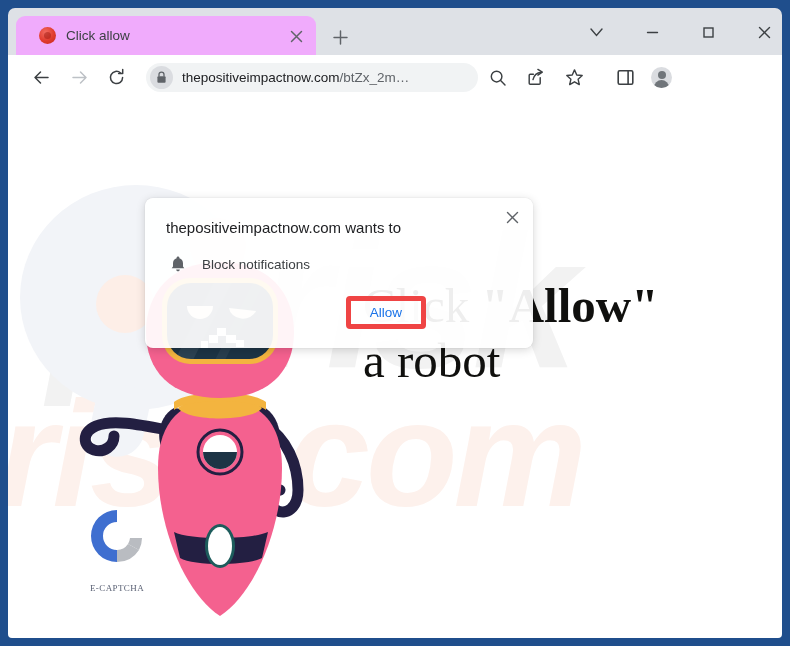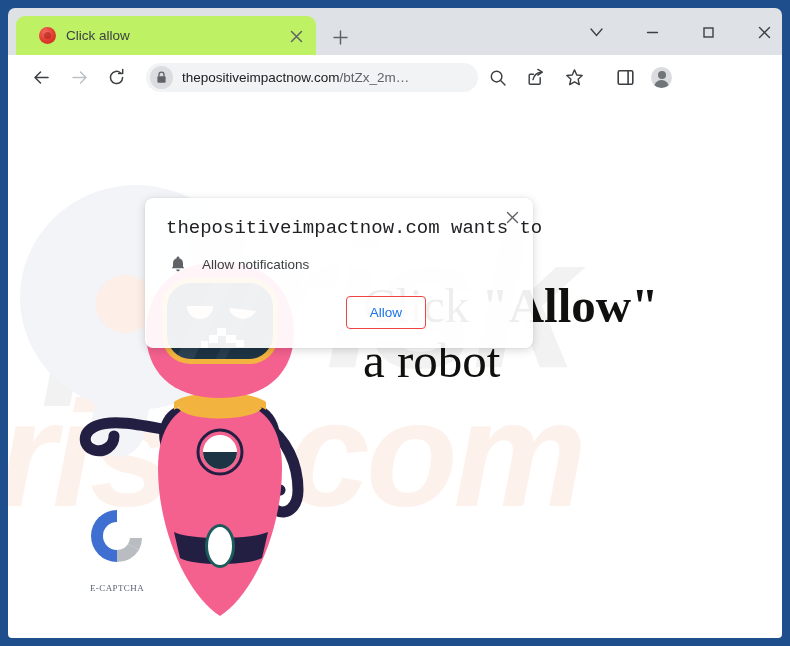--- a/index.html
+++ b/index.html
@@ -27,21 +27,21 @@
     width: 774px; height: 47px;
     background: #dee1e6;
     border-top-left-radius: 7px;
     border-top-right-radius: 7px;
   }
 
   #tab {
     position: absolute;
     left: 8px; top: 8px;
     width: 300px; height: 39px;
-    background: #bef264;
+    background: #f0abfc;
     border-top-left-radius: 9px;
     border-top-right-radius: 9px;
   }
   #tab-favicon {
     position: absolute;
     left: 23px; top: 11px;
     width: 17px; height: 17px;
     border-radius: 50%;
     background: radial-gradient(circle at 38% 32%, #f26a60 0%, #e03a2d 55%, #c32a1d 100%);
   }
@@ -302,43 +302,42 @@
   }
   #dialog-close {
     position: absolute;
     right: 10px; top: 8px;
     width: 22px; height: 22px;
     display: flex; align-items: center; justify-content: center;
   }
   #dialog-title {
     position: absolute;
     left: 21px; top: 20px;
-    font-size: 19px;
+    font-size: 15px;
     color: #202124;
     line-height: 20px;
     white-space: nowrap;
-    font-family: Liberation Mono, monospace;
   }
   #dialog-bell {
     position: absolute;
     left: 24px; top: 57px;
     width: 18px; height: 18px;
   }
   #dialog-perm {
     position: absolute;
     left: 57px; top: 58px;
     font-size: 13.5px;
     color: #3c4043;
     line-height: 17px;
   }
   .dlg-btn {
     position: absolute;
     top: 98px;
     height: 33px;
-    border: 1px solid #ef4444;
+    border: 5px solid #ef4444;
     border-radius: 4px;
     background: rgba(255,255,255,0.75);
     display: flex; align-items: center; justify-content: center;
     font-size: 13.5px;
     color: #1a73e8;
   }
   #dialog-allow { left: 201px; width: 80px; }
   #dialog-block { left: 288px; width: 80px; }
 </style>
 </head>
@@ -521,18 +520,18 @@
       <div id="dialog-close">
         <svg width="13" height="13" viewBox="0 0 13 13">
           <path d="M1.5 1.5 L11.5 11.5 M11.5 1.5 L1.5 11.5" stroke="#5f6368" stroke-width="1.4" stroke-linecap="round"></path>
         </svg>
       </div>
       <div id="dialog-title">thepositiveimpactnow.com wants to</div>
       <svg id="dialog-bell" viewBox="0 0 18 18">
         <path d="M9 1.4 C9.8 1.4 10.4 2.0 10.4 2.8 L10.4 3.3 C12.6 3.9 14 5.9 14 8.2 L14 11.4 L15.3 13.3 L2.7 13.3 L4 11.4 L4 8.2 C4 5.9 5.4 3.9 7.6 3.3 L7.6 2.8 C7.6 2.0 8.2 1.4 9 1.4 Z" fill="#5f6368"></path>
         <path d="M7.2 14.4 C7.2 15.4 8 16.2 9 16.2 C10 16.2 10.8 15.4 10.8 14.4 Z" fill="#5f6368"></path>
       </svg>
-      <div id="dialog-perm">Allow notifications</div>
+      <div id="dialog-perm">Block notifications</div>
       <div class="dlg-btn" id="dialog-allow">Allow</div>
     </div>
 
   </div>
 </div>
 
 </body></html>

